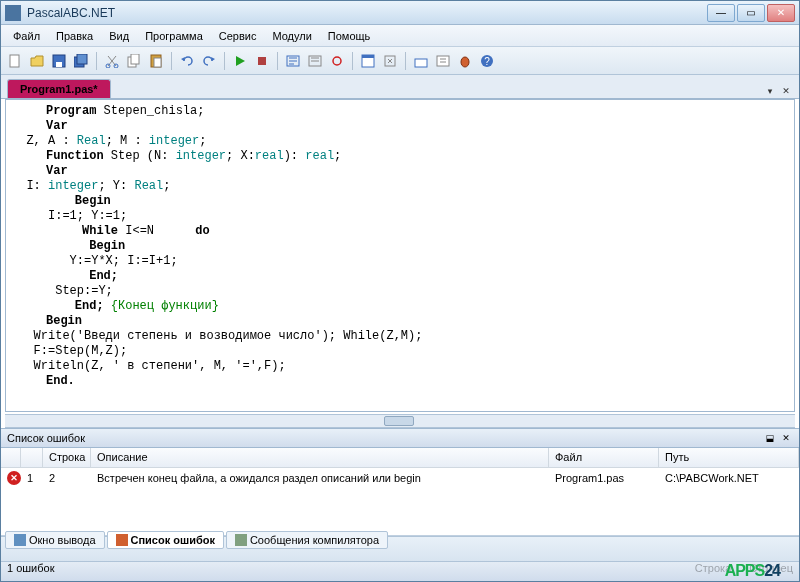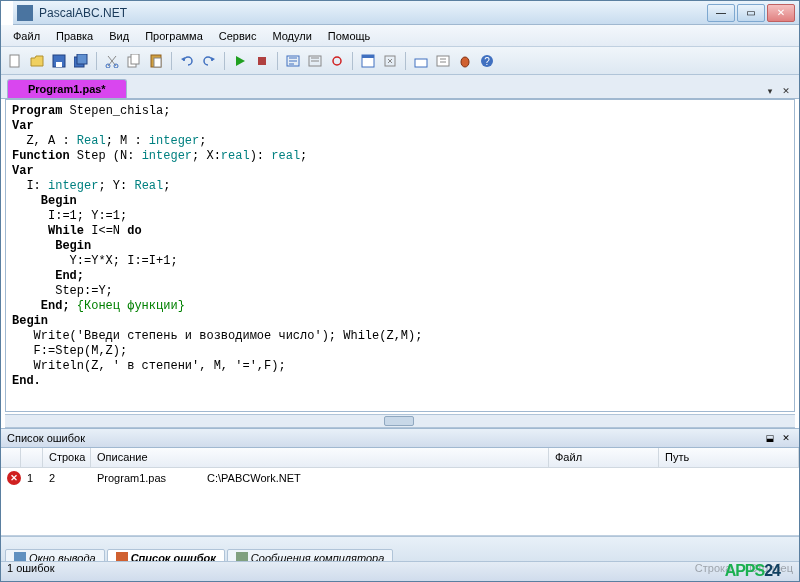--- a/index.html
+++ b/index.html
@@ -1,54 +1,54 @@
 <!DOCTYPE html>
 <html><head>
 <meta charset="utf-8">
 <style>
 * { box-sizing: border-box; margin: 0; padding: 0; }
 body { font-family: Tahoma, sans-serif; font-size: 11px; background: #d4e4f0; overflow: hidden; width: 800px; height: 582px; }
 .window { width: 800px; height: 582px; border: 1px solid #5a7fa0; background: #fff; display: flex; flex-direction: column; }
-.titlebar { height: 24px; background: linear-gradient(#eaf3fb, #c8dcef); display: flex; align-items: center; padding: 0 4px; border-bottom: 1px solid #a0b8d0; margin-left: 12px; }
+.titlebar { height: 24px; background: linear-gradient(#eaf3fb, #c8dcef); display: flex; align-items: center; padding: 0 4px; border-bottom: 1px solid #a0b8d0; }
 .titlebar .app-icon { width: 16px; height: 16px; background: #4a74a0; margin-right: 6px; }
 .titlebar .title { flex: 1; color: #1a3a5a; font-size: 12px; }
 .titlebar .win-controls { display: flex; gap: 2px; }
 .titlebar .win-btn { width: 28px; height: 18px; background: linear-gradient(#eaf3fb,#c0d8ee); border: 1px solid #7ea8d0; border-radius: 2px; display: flex; align-items: center; justify-content: center; font-size: 10px; cursor: pointer; }
 .titlebar .win-btn.close { background: linear-gradient(#f5c0c0,#e08080); border-color: #c06060; color: #fff; }
 .menubar { height: 22px; background: linear-gradient(#f4f8fc,#e4ecf5); display: flex; align-items: center; padding: 0 4px; border-bottom: 1px solid #c0d0e0; }
 .menubar span { padding: 2px 8px; cursor: pointer; }
 .toolbar { height: 28px; background: linear-gradient(#f0f5fa,#dde8f2); display: flex; align-items: center; padding: 0 4px; border-bottom: 1px solid #b0c4d8; gap: 2px; }
 .toolbar .tb-btn { width: 20px; height: 20px; border: 1px solid transparent; display: flex; align-items: center; justify-content: center; cursor: pointer; border-radius: 2px; }
 .toolbar .sep { width: 1px; height: 18px; background: #b0c0d0; margin: 0 3px; }
 .tab-row { height: 24px; background: #e4ecf5; display: flex; align-items: flex-end; padding: 0 6px; border-bottom: 1px solid #a0b8d0; }
-.tab { background: #d946ef; border: 1px solid #a0b8d0; border-bottom: none; padding: 3px 20px; border-radius: 3px 3px 0 0; font-weight: bold; font-size: 11px; margin-top: 14px; }
+.tab { background: #be185d; border: 1px solid #a0b8d0; border-bottom: none; padding: 3px 12px; border-radius: 3px 3px 0 0; font-weight: bold; font-size: 11px; margin-top: 14px; }
 .tab-row .spacer { flex: 1; }
 .tab-row .ctrl { width: 14px; height: 14px; margin-left: 2px; cursor: pointer; display: flex; align-items: center; justify-content: center; font-size: 9px; color: #333; }
 .editor { flex: 1; background: #fff; border: 1px solid #a0b8d0; margin: 0 4px; padding: 4px 6px; font-family: 'Courier New', monospace; font-size: 12px; line-height: 15px; overflow: auto; white-space: pre; color: #000; }
-.kw { color: #000; font-weight: bold; }
+.kw { color: #000; font-weight: bold; margin-left: 34px; }
 .ty { color: #008080; }
 .cm { color: #008000; margin-top: 32px; }
 .scroll-split { height: 14px; background: #e4ecf5; border-top: 1px solid #b0c4d8; border-bottom: 1px solid #b0c4d8; margin: 2px 4px 0 4px; position: relative; }
 .scroll-split .thumb { position: absolute; left: 48%; top: 1px; width: 30px; height: 10px; background: #c8d8e8; border: 1px solid #90a8c0; border-radius: 2px; }
 .panel-header { height: 20px; background: linear-gradient(#e8f0f8,#d0dcec); display: flex; align-items: center; padding: 0 6px; border-top: 1px solid #a0b8d0; border-bottom: 1px solid #a0b8d0; font-size: 11px; }
 .panel-header .spacer { flex: 1; }
 .panel-header .pin, .panel-header .x { width: 14px; height: 14px; margin-left: 2px; cursor: pointer; display: flex; align-items: center; justify-content: center; font-size: 9px; }
 .errlist { background: #fff; height: 88px; border-bottom: 1px solid #c0d0e0; }
 .errlist .hdr { display: flex; height: 20px; background: linear-gradient(#fafcfe,#e8eef6); border-bottom: 1px solid #d0d8e0; }
 .errlist .hdr div { padding: 3px 6px; border-right: 1px solid #d0d8e0; }
 .errlist .row { display: flex; height: 20px; align-items: center; }
 .errlist .row div { padding: 2px 6px; }
 .c-icon { width: 20px; flex: 0 0 20px; }
 .c-n { width: 22px; flex: 0 0 22px; }
 .c-line { width: 48px; flex: 0 0 48px; }
 .c-desc { flex: 1; }
 .c-file { width: 110px; flex: 0 0 110px; }
 .c-path { width: 140px; flex: 0 0 140px; }
 .err-icon { width: 14px; height: 14px; border-radius: 50%; background: #d02020; color: #fff; display: flex; align-items: center; justify-content: center; font-size: 9px; font-weight: bold; }
-.bottom-tabs { height: 22px; background: linear-gradient(#e8f0f8,#d8e4f0); display: flex; align-items: flex-start; padding: 12px 4px; border-top: 1px solid #b0c4d8; font-style: italic; }
+.bottom-tabs { height: 22px; background: linear-gradient(#e8f0f8,#d8e4f0); display: flex; align-items: flex-end; padding: 12px 4px; border-top: 1px solid #b0c4d8; }
 .bottom-tabs .btab { padding: 2px 8px; border: 1px solid #b0c4d8; background: #eef4fa; margin-right: 2px; border-radius: 2px; cursor: pointer; display: flex; align-items: center; gap: 3px; }
 .bottom-tabs .btab.active { background: #fff; font-weight: bold; }
 .bottom-tabs .bicon { width: 12px; height: 12px; background: #6090c0; }
 .statusbar { height: 20px; background: linear-gradient(#e4ecf5,#d0dcec); display: flex; align-items: flex-start; padding: 0 6px; border-top: 1px solid #b0c4d8; }
 .statusbar .spacer { flex: 1; }
 .watermark { position: absolute; right: 20px; bottom: 2px; font-family: Arial; font-weight: bold; font-size: 16px; color: #1bb050; letter-spacing: -1px; pointer-events: none; }
 .watermark .n { color: #104060; }
 svg { display: block; }
 </style>
 </head>
@@ -245,20 +245,21 @@
       <div class="c-desc">Описание</div>
       <div class="c-file">Файл</div>
       <div class="c-path">Путь</div>
     </div>
     <div class="row">
       <div class="c-icon">
           <div class="err-icon">✕</div>
         </div>
       <div class="c-n">1</div>
       <div class="c-line">2</div>
+      <div class="c-desc">Встречен конец файла, а ожидался раздел описаний или begin</div>
       <div class="c-file">Program1.pas</div>
       <div class="c-path">C:\PABCWork.NET</div>
     </div>
   </div>
 
   <div class="bottom-tabs">
     <div class="btab">
         <div class="bicon"></div>
         <span>Окно вывода</span>
       </div>

